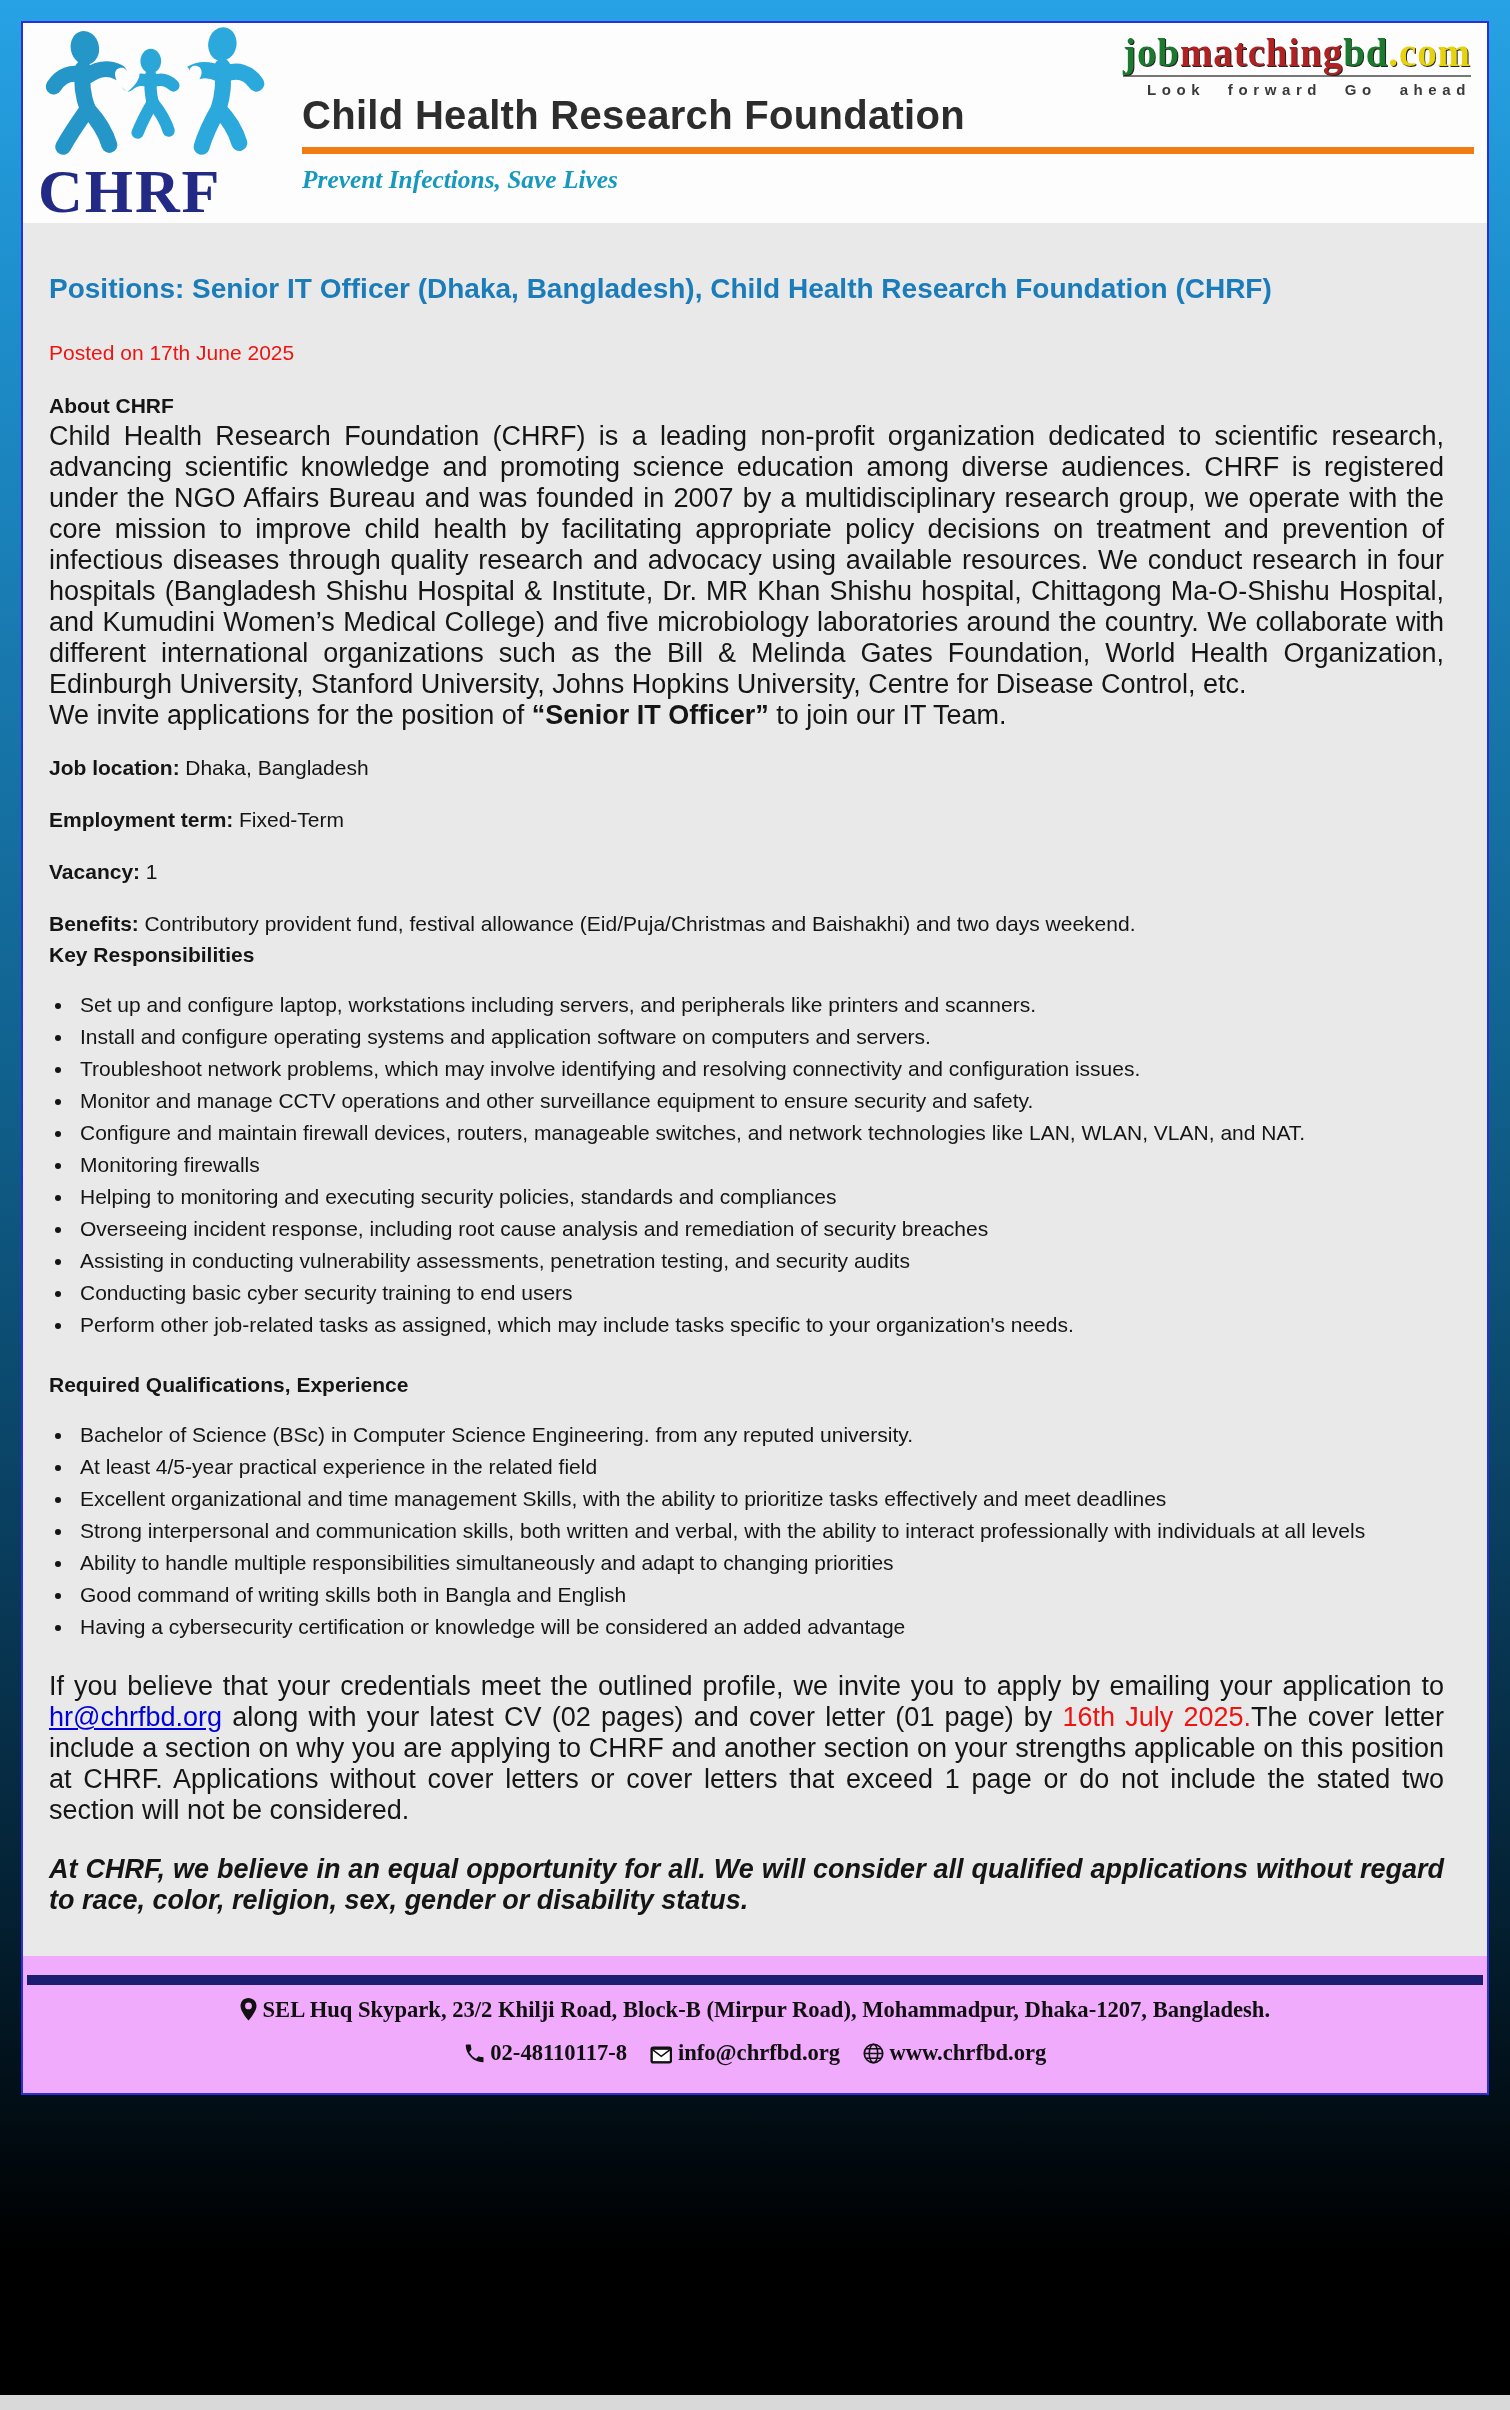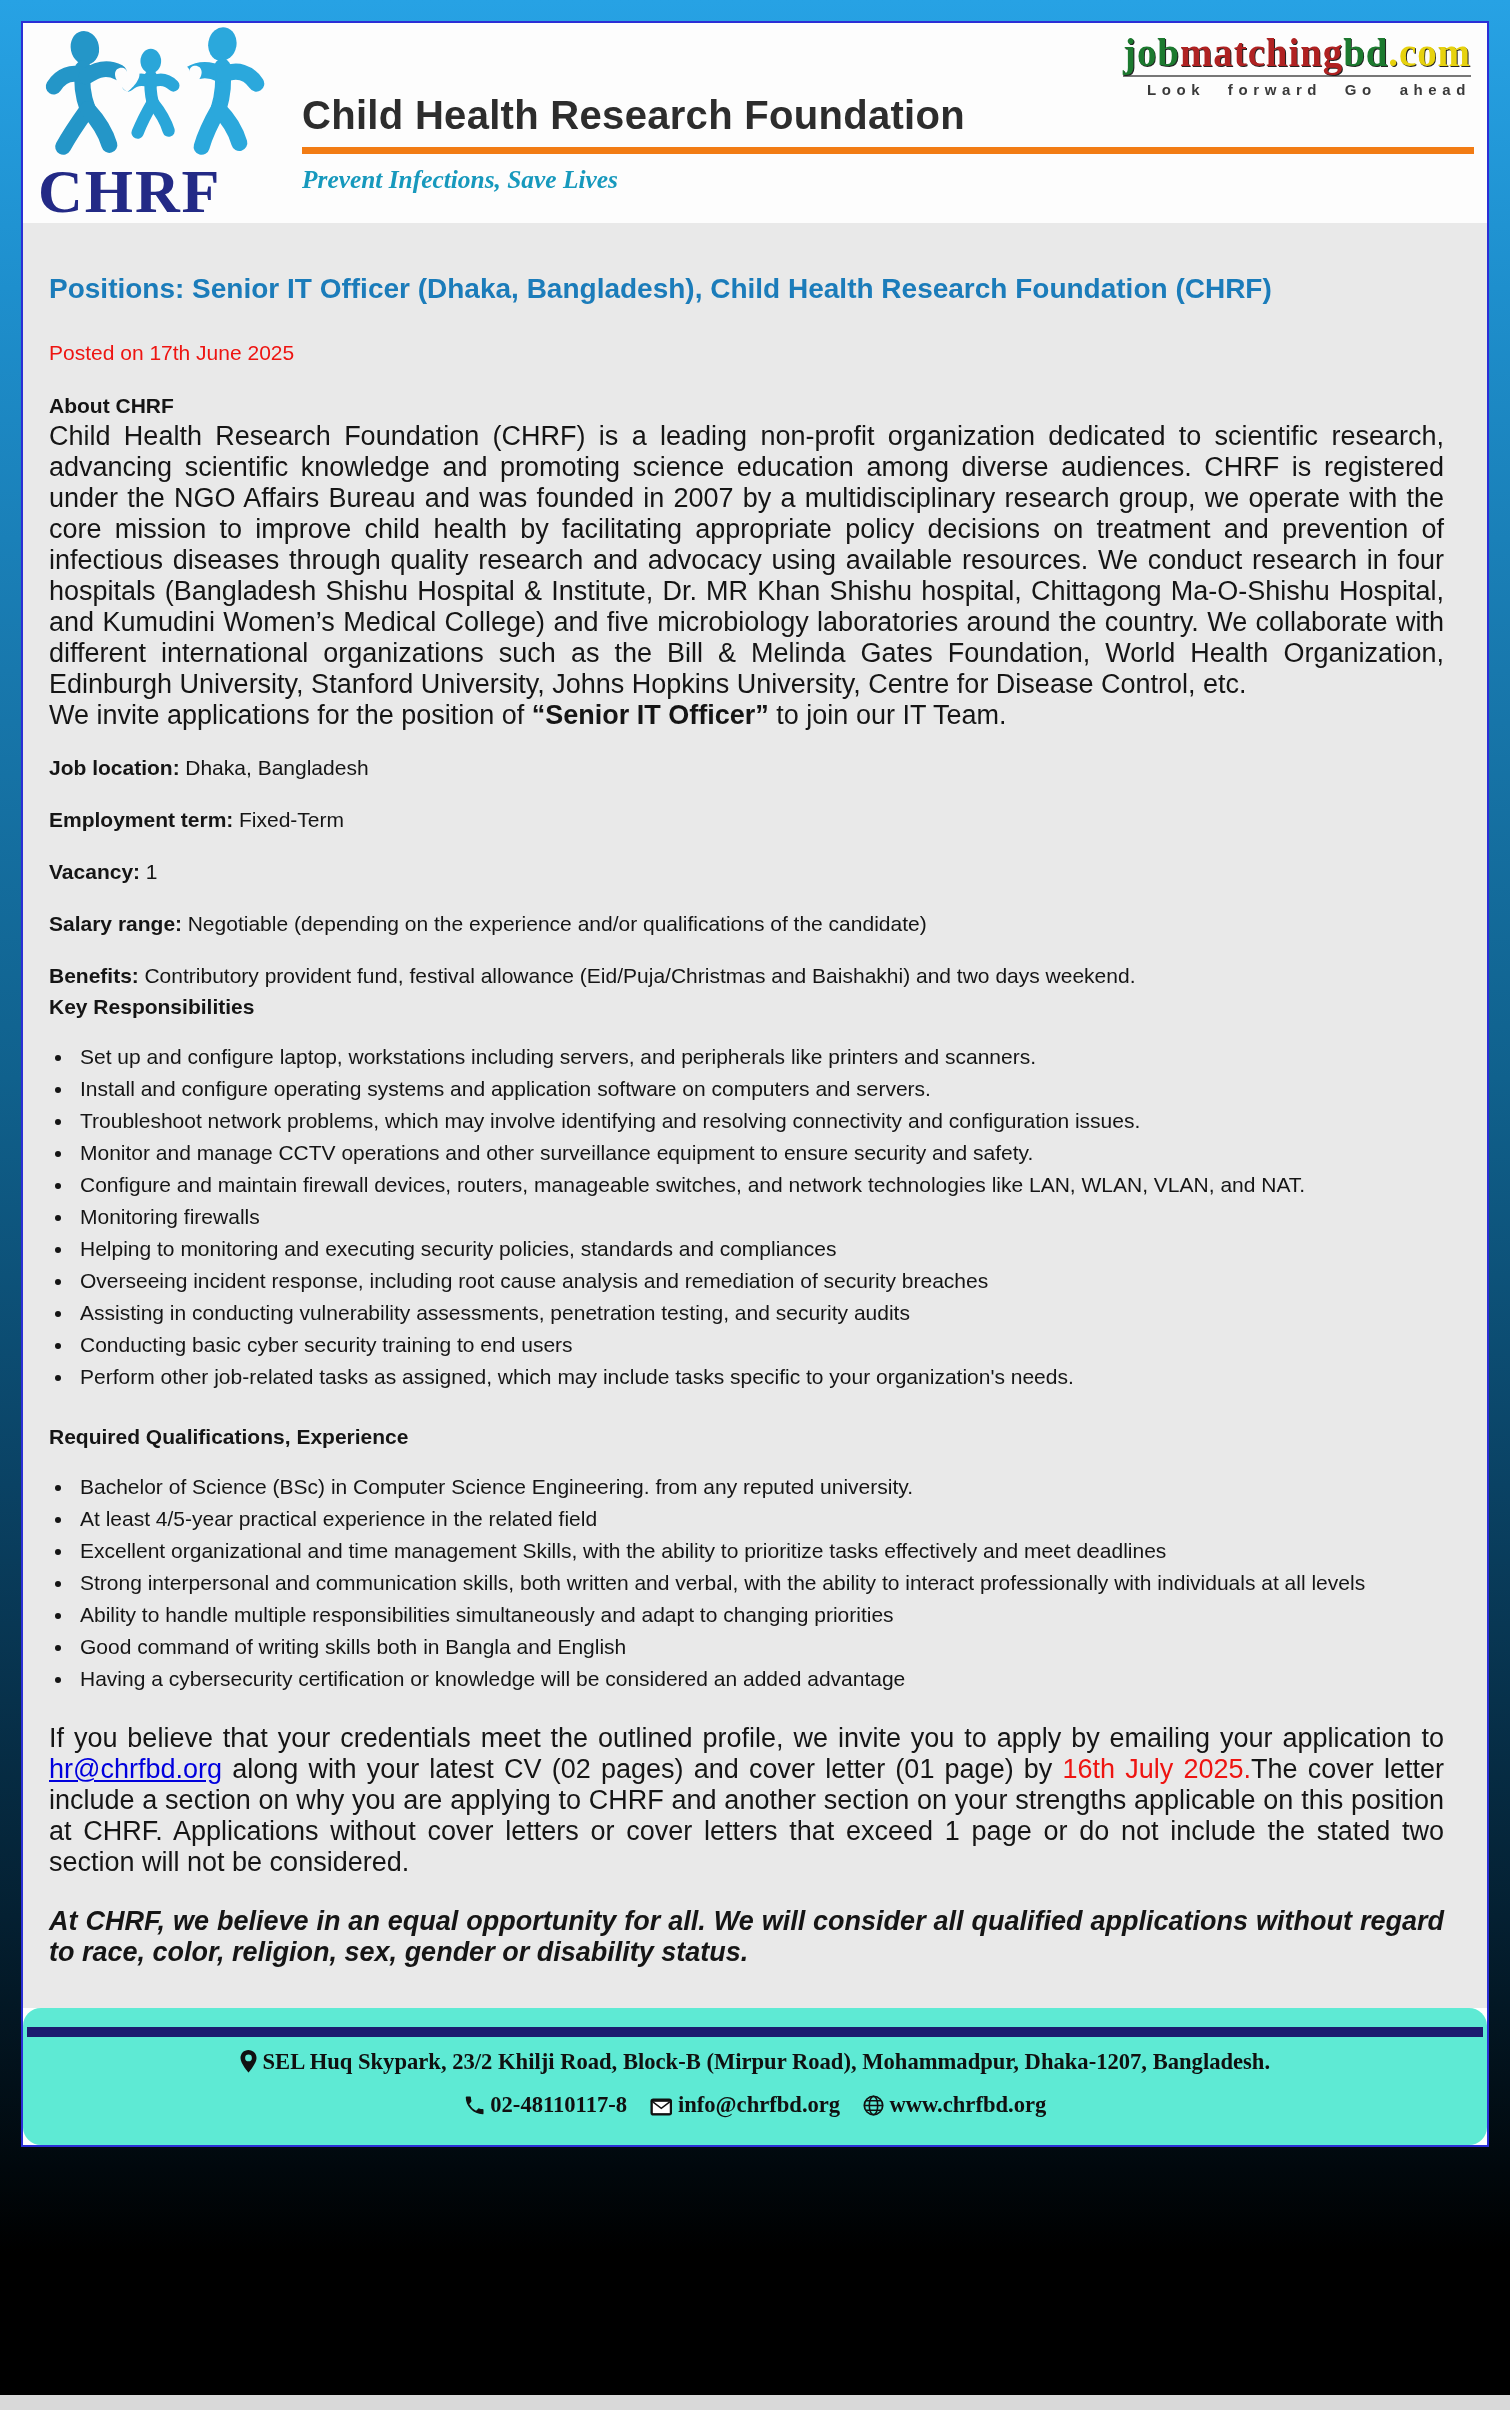--- a/index.html
+++ b/index.html
@@ -52,21 +52,21 @@
   .para { font-size:27px; line-height:31px; text-align:justify; margin:0; }
   .detail { font-size:21px; line-height:31px; margin:21px 0 0; }
   .detail b { margin-right:5.6px; }
   ul.bullets { margin:19px 0 0; padding-left:25.4px; list-style:disc; }
   ul.bullets li { font-size:21px; line-height:32px; padding-left:5.6px; text-align:justify; }
   .email-link { color:#0000dd; text-decoration:underline; cursor:pointer; }
   .red { color:#ee1411; }
   .eeo { font-weight:bold; font-style:italic; text-align:justify; }
 
   
-  .doc-footer { background:#5eead4; padding:19px 0 22.6px;border-radius:18px; }
+  .doc-footer { background:#f0abfc; padding:19px 0 22.6px; }
   .navy-bar { height:9.4px; background:#1c1c70; margin:0 3.8px; }
   .footer-line {
     text-align:center; font-family:"Liberation Serif", serif; font-weight:bold;
     font-size:22.6px; color:#101010; margin-top:11.3px; line-height:28px;
   }
   .footer-line .ico { display:inline-block; vertical-align:-3.8px; margin:0 5.6px 0 17px; }
   .footer-line .ico:first-child { margin-left:0; }
 </style>
 </head>
 <body>
@@ -147,21 +147,20 @@
       <p class="para block"><span>We invite applications for the position of </span><b>“Senior IT Officer”</b><span> to join our IT Team.</span></p>
 
       <div>
 
           <p class="detail"><b>Job location:</b><span>Dhaka, Bangladesh</span></p>
 
           <p class="detail"><b>Employment term:</b><span>Fixed-Term</span></p>
 
           <p class="detail"><b>Vacancy:</b><span>1</span></p>
 
-          <p class="detail"><b>Salary range:</b><span>Negotiable (depending on the experience and/or qualifications of the candidate)</span></p>
 
           <p class="detail"><b>Benefits:</b><span>Contributory provident fund, festival allowance (Eid/Puja/Christmas and Baishakhi) and two days weekend.</span></p>
         </div>
 
       <h2 class="section-heading block">Key Responsibilities</h2>
       <ul class="bullets">
 
       <li>Set up and configure laptop, workstations including servers, and peripherals like printers and scanners.</li>
           <li>Install and configure operating systems and application software on computers and servers.</li>
           <li>Troubleshoot network problems, which may involve identifying and resolving connectivity and configuration issues.</li>

